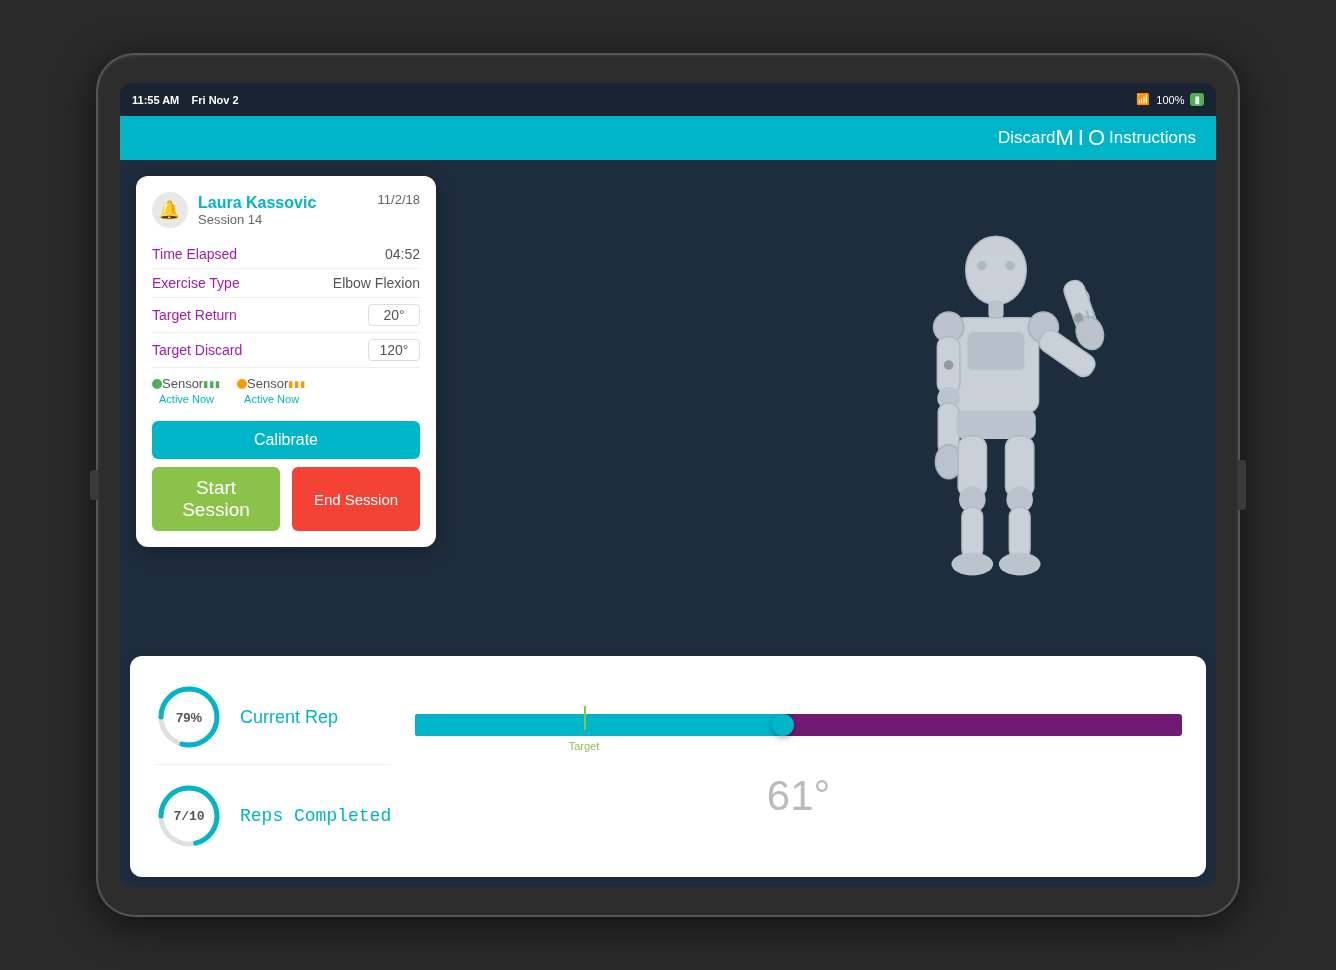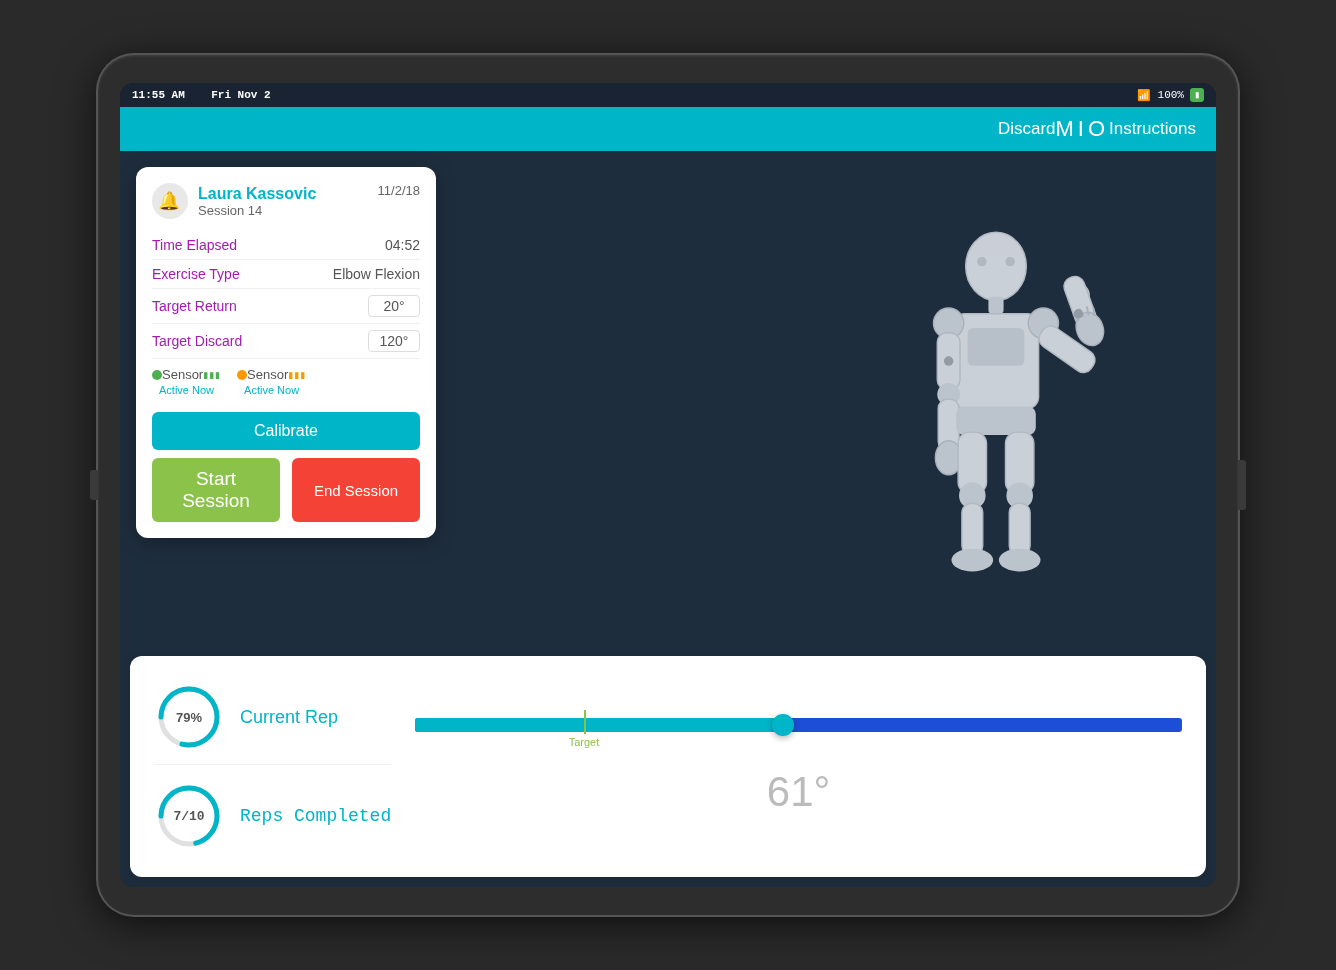--- a/index.html
+++ b/index.html
@@ -57,29 +57,28 @@
       border-radius: 14px;
       overflow: hidden;
       display: flex;
       flex-direction: column;
       position: relative;
     }
 
     
     .status-bar {
       background: #1a2332;
-      height: 24px;
+      height: 33px;
       display: flex;
       align-items: center;
       justify-content: space-between;
       padding: 0 12px;
       font-size: 11px;
       color: white;
       flex-shrink: 0;
-      font-family: Liberation Mono, monospace;
     }
     .status-bar-left { font-weight: 600; }
     .status-bar-right { display: flex; align-items: center; gap: 6px; }
 
     
     .nav-bar {
       background: #00b5c8;
       height: 44px;
       display: flex;
       align-items: center;
@@ -335,22 +334,22 @@
 
     .metric-label {
       color: #00b5c8;
       font-size: 18px;
       font-weight: 500;
       min-width: 150px;
     }
 
     .slider-track-bg {
       width: 100%;
-      height: 14px;
-      background: #1d4ed8;
+      height: 22px;
+      background: #701a75;
       border-radius: 3px;
       position: relative;
     }
 
     .slider-fill {
       height: 100%;
       background: #00b5c8;
       border-radius: 3px;
       width: 48%;
     }

